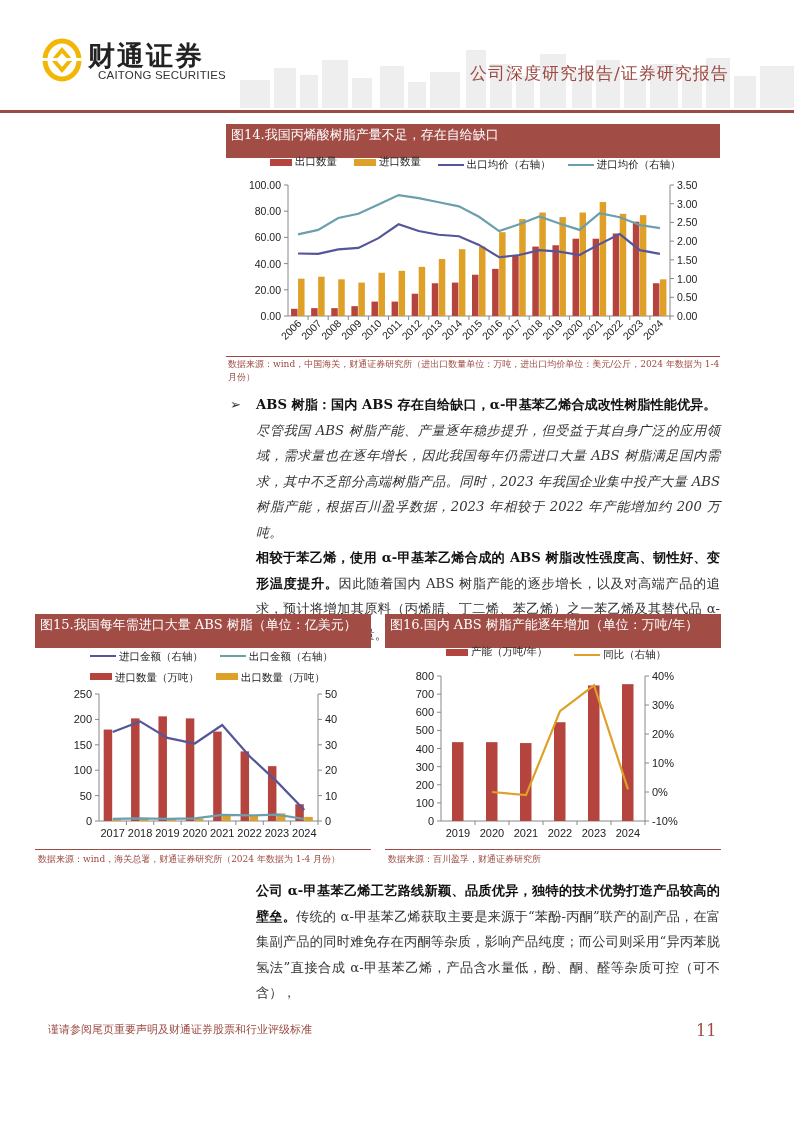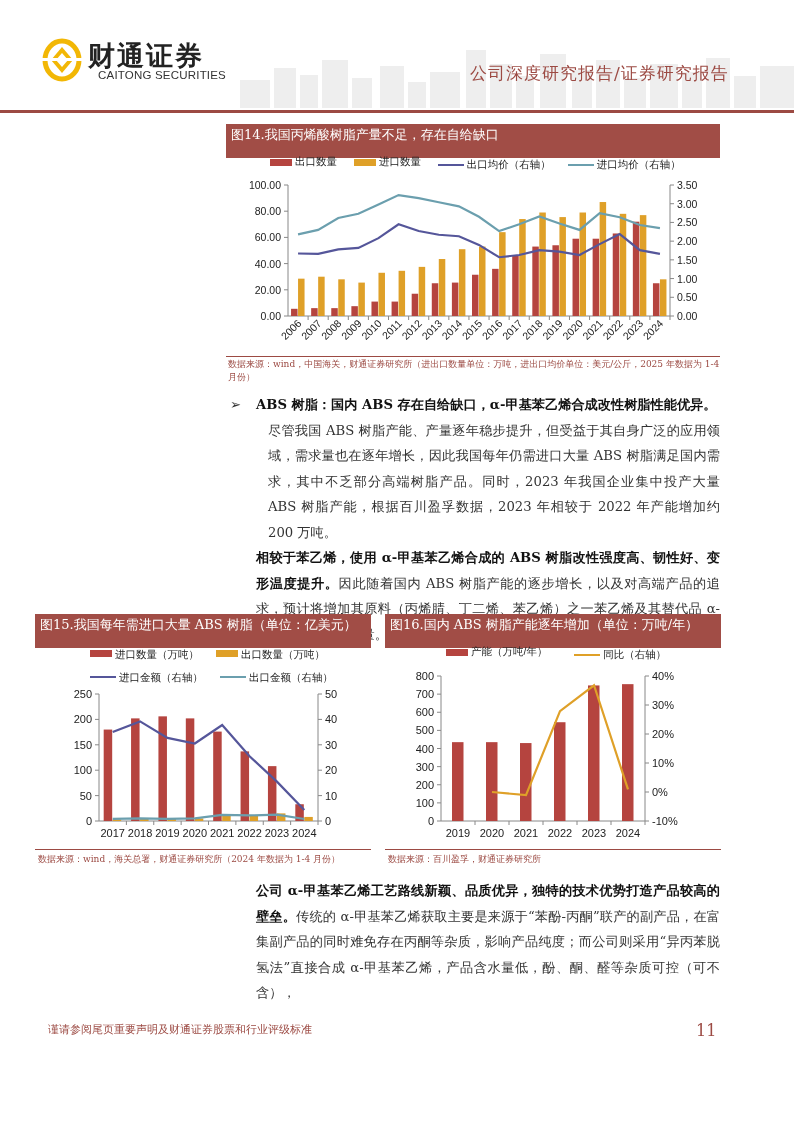--- a/index.html
+++ b/index.html
@@ -192,51 +192,51 @@
     <rect x="406.84210526315786" y="46.68000000000001" width="6.5" height="94.32" fill="#b5443f"></rect>
     <rect x="413.84210526315786" y="40.129999999999995" width="6.5" height="100.87" fill="#dfa028"></rect>
     <line x1="444" y1="141" x2="444" y2="145" stroke="#888"></line>
     <text x="437.9473684210526" y="149" text-anchor="end" transform="rotate(-45 437.9473684210526 149)" font-size="10.5" fill="#222">2024</text>
     <rect x="426.9473684210526" y="108.25" width="6.5" height="32.75" fill="#b5443f"></rect>
     <rect x="433.9473684210526" y="104.32" width="6.5" height="36.68000000000001" fill="#dfa028"></rect>
     <polyline points="72.05263157894737,78.49428571428572 92.15789473684211,78.86857142857144 112.26315789473685,74.37714285714286 132.36842105263156,72.88 152.4736842105263,63.14857142857143 172.57894736842104,49.3 192.68421052631578,56.037142857142854 212.78947368421052,59.78 232.89473684210526,61.27714285714286 253,69.88571428571429 273.10526315789474,82.23714285714286 293.2105263157895,79.99142857142857 313.31578947368416,75.12571428571428 333.42105263157896,76.62285714285714 353.5263157894737,79.99142857142857 373.63157894736844,69.13714285714285 393.7368421052631,59.03142857142858 413.84210526315786,75.12571428571428 433.9473684210526,78.86857142857144" fill="none" stroke="#55569a" stroke-width="2.2"></polyline>
     <polyline points="72.05263157894737,59.40571428571428 92.15789473684211,54.91428571428571 112.26315789473685,42.93714285714286 132.36842105263156,38.81999999999999 152.4736842105263,29.462857142857146 172.57894736842104,20.105714285714285 192.68421052631578,23.099999999999994 212.78947368421052,27.21714285714286 232.89473684210526,31.334285714285713 253,41.81428571428572 273.10526315789474,56.037142857142854 293.2105263157895,49.3 313.31578947368416,41.44 333.42105263157896,48.55142857142857 353.5263157894737,54.91428571428571 373.63157894736844,38.07142857142857 393.7368421052631,42.18857142857142 413.84210526315786,50.048571428571435 433.9473684210526,53.04285714285713" fill="none" stroke="#6b9fae" stroke-width="2.2"></polyline>
   </svg>
 <div class="abs src-rule" style="left:226px;top:356px;width:494px;"></div>
-<div class="abs src" style="left:228px;top:358px;width:494px;">数据来源：wind，中国海关，财通证券研究所（进出口数量单位：万吨，进出口均价单位：美元/公斤，2025 年数据为 1-4 月份）</div>
+<div class="abs src" style="left:228px;top:358px;width:494px;">数据来源：wind，中国海关，财通证券研究所（进出口数量单位：万吨，进出口均价单位：美元/公斤，2024 年数据为 1-4 月份）</div>
 
 <div class="abs body-text" style="left:230px;top:392px;width:490px;">
   <div style="position:relative;">
     <span style="position:absolute;left:0;top:0;">➢</span>
     <b style="display:block;margin-left:26px;">ABS 树脂：国内 ABS 存在自给缺口，α-甲基苯乙烯合成改性树脂性能优异。</b>
   </div>
-  <div style="margin-left:38px;">尽管我国 ABS 树脂产能、产量逐年稳步提升，但受益于其自身广泛的应用领域，需求量也在逐年增长，因此我国每年仍需进口大量 ABS 树脂满足国内需求，其中不乏部分高端树脂产品。同时，2023 年我国企业集中投产大量 ABS 树脂产能，根据百川盈孚数据，2023 年相较于 2022 年产能增加约 200 万吨。</div>
+  <div style="margin-left:26px;font-style:italic;">尽管我国 ABS 树脂产能、产量逐年稳步提升，但受益于其自身广泛的应用领域，需求量也在逐年增长，因此我国每年仍需进口大量 ABS 树脂满足国内需求，其中不乏部分高端树脂产品。同时，2023 年我国企业集中投产大量 ABS 树脂产能，根据百川盈孚数据，2023 年相较于 2022 年产能增加约 200 万吨。</div>
   <div style="margin-left:26px;"><b>相较于苯乙烯，使用 α-甲基苯乙烯合成的 ABS 树脂改性强度高、韧性好、变形温度提升。</b><span>因此随着国内 ABS 树脂产能的逐步增长，以及对高端产品的追求，预计将增加其原料（丙烯腈、丁二烯、苯乙烯）之一苯乙烯及其替代品 α-甲基苯乙烯的需求量。</span></div>
 </div>
 
 <div class="abs fig-title" style="left:35px;top:614px;width:336px;">图15.我国每年需进口大量 ABS 树脂（单位：亿美元）</div>
 <div class="abs legend" style="left:90px;top:643px;line-height:20px;">
+  <div>
+    <span class="item">
+        <span class="swatch-line" style="background:#55569a"></span>
+        <span>进口金额（右轴）</span>
+      </span>
+    <span class="item">
+        <span class="swatch-line" style="background:#6b9fae"></span>
+        <span>出口金额（右轴）</span>
+      </span>
+  </div>
   <div>
     <span class="item">
         <span class="swatch-bar" style="background:#b5443f"></span>
         <span>进口数量（万吨）</span>
       </span>
     <span class="item">
         <span class="swatch-bar" style="background:#dfa028"></span>
         <span>出口数量（万吨）</span>
-      </span>
-  </div>
-  <div>
-    <span class="item">
-        <span class="swatch-line" style="background:#55569a"></span>
-        <span>进口金额（右轴）</span>
-      </span>
-    <span class="item">
-        <span class="swatch-line" style="background:#6b9fae"></span>
-        <span>出口金额（右轴）</span>
       </span>
   </div>
 </div>
 <svg id="chart15" class="abs" style="left:35px;top:685px;" width="336" height="160">
     <line x1="64" y1="9" x2="64" y2="136" stroke="#888" stroke-width="1"></line>
     <line x1="283" y1="9" x2="283" y2="136" stroke="#888" stroke-width="1"></line>
     <line x1="64" y1="136" x2="283" y2="136" stroke="#888" stroke-width="1"></line>
     <line x1="60" y1="136" x2="64" y2="136" stroke="#888"></line>
     <text x="57" y="140" text-anchor="end" font-size="11" fill="#222">0</text>
     <line x1="60" y1="110.6" x2="64" y2="110.6" stroke="#888"></line>

